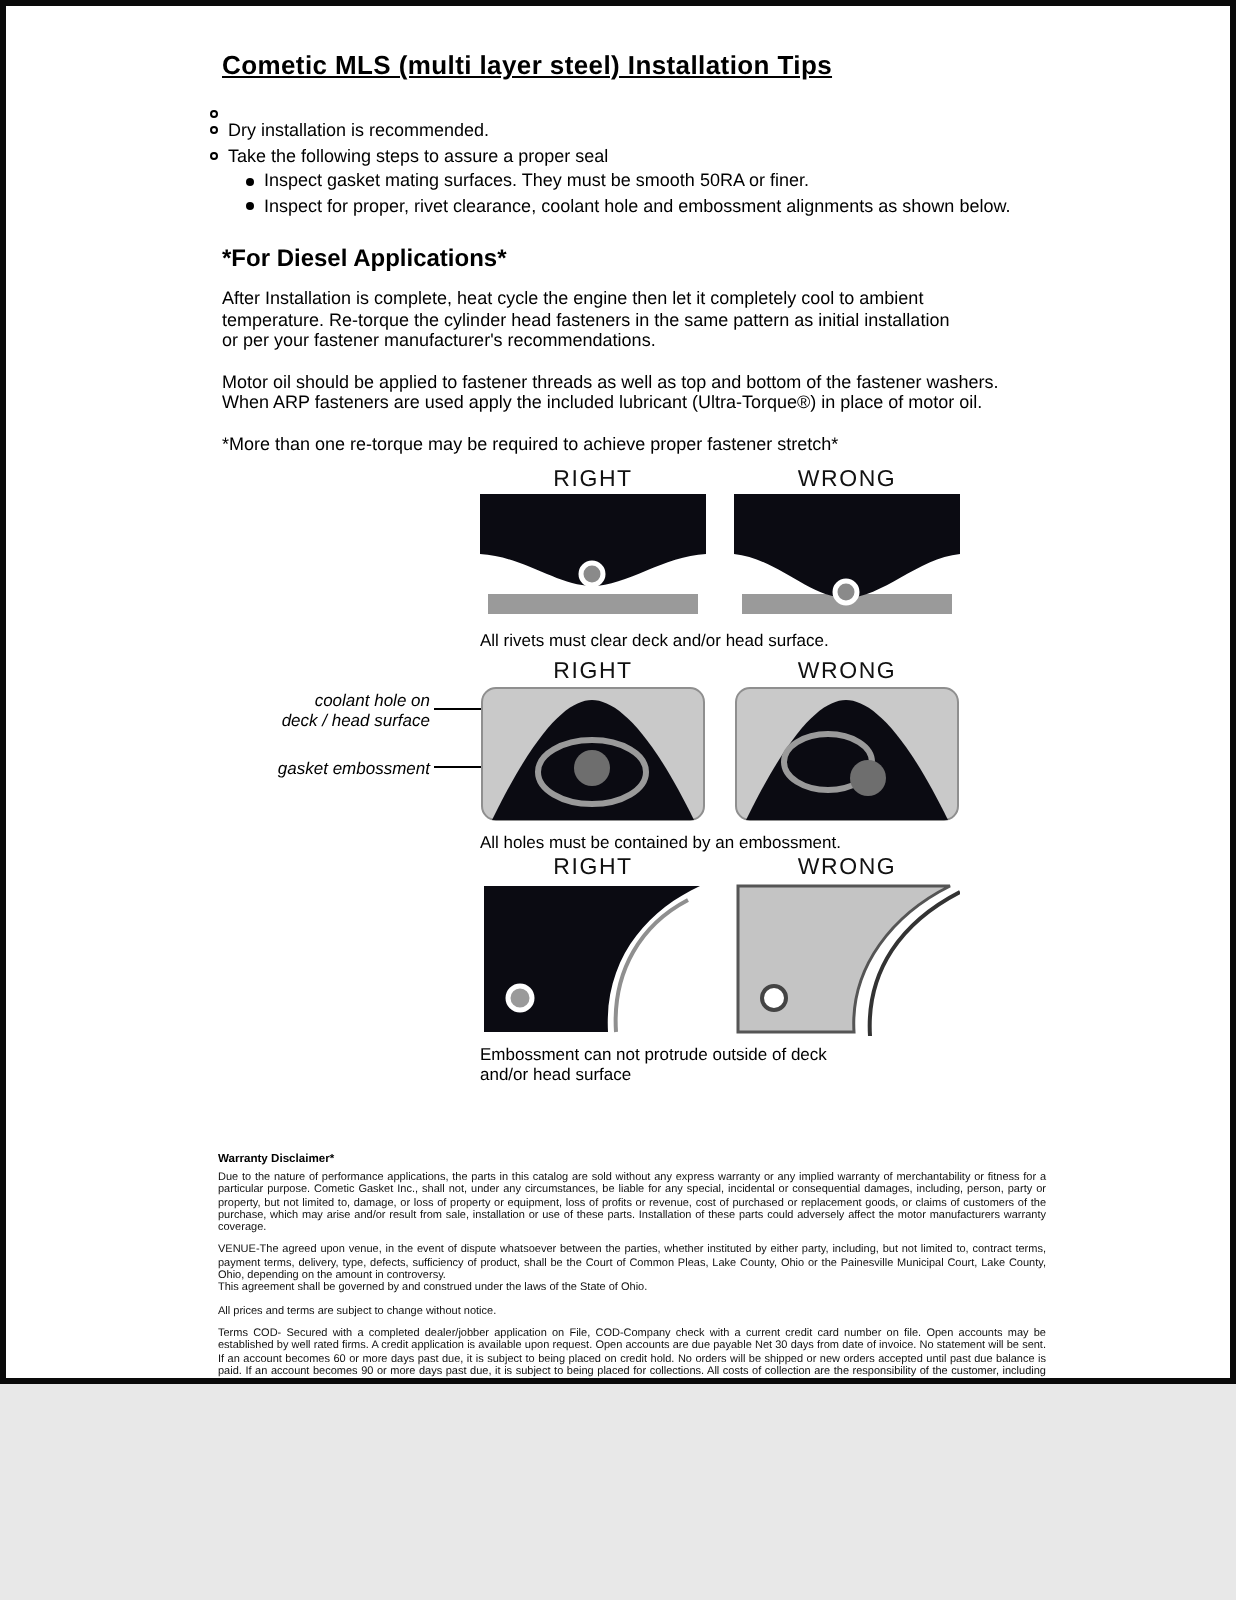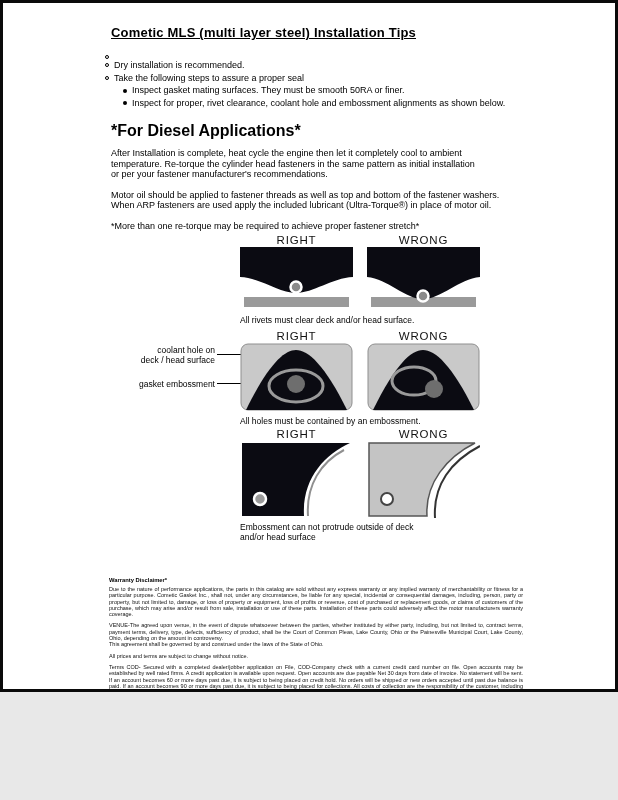--- a/index.html
+++ b/index.html
@@ -12,32 +12,32 @@
   .content-top { position:absolute; left:102px; top:22px; width:424px; }
   .doc-title {
     font-size:13px; font-weight:bold; text-decoration:underline;
     margin-left:6px; margin-bottom:11px; letter-spacing:0.2px;
   }
   .b-item { display:flex; align-items:flex-start; line-height:12.5px; font-size:9px; }
   .marker { flex:0 0 auto; margin-top:4px; margin-right:5px; }
   .marker.hollow { width:4px; height:4px; border:1px solid #000; border-radius:50%; }
   .marker.solid  { width:4px; height:4px; background:#000; border-radius:50%; margin-top:4.5px; }
   .sub-list { margin-left:18px; }
-  .diesel-heading { font-size:16px; font-weight:bold; margin:13px 0 8px 6px; }
+  .diesel-heading { font-size:12px; font-weight:bold; margin:13px 0 8px 6px; }
   .body-para { font-size:9px; line-height:10.5px; margin-left:6px; margin-bottom:10px; }
   .preline { white-space:pre-line; }
   .fig-label {
     position:absolute; width:113px; text-align:center;
     font-size:11.5px; letter-spacing:0.8px; color:#111;
   }
   .fig-panel { position:absolute; width:113px; }
   .fig-panel svg { display:block; }
   .fig-caption { position:absolute; font-size:8.5px; line-height:10px; color:#000; }
   .annotation {
-    position:absolute; font-size:8.5px; line-height:10px; text-align:right; color:#000;
+    position:absolute; font-size:8.5px; line-height:10px; text-align:right; color:#000;font-style:italic;
   }
   .leader-line { position:absolute; height:1px; background:#000; }
   .legal { position:absolute; left:106px; top:574px; width:414px; }
   .legal-heading { font-size:5.8px; font-weight:bold; margin-bottom:3px; }
   .legal-para { font-size:5.5px; line-height:6.3px; text-align:justify; margin-bottom:5px; color:#111; }
   .legal-para.tight { margin-bottom:0; }
   .footer-code { position:absolute; left:386px; top:799px; font-size:11.5px; color:#000; }
 </style>
 </head>
 <body>

